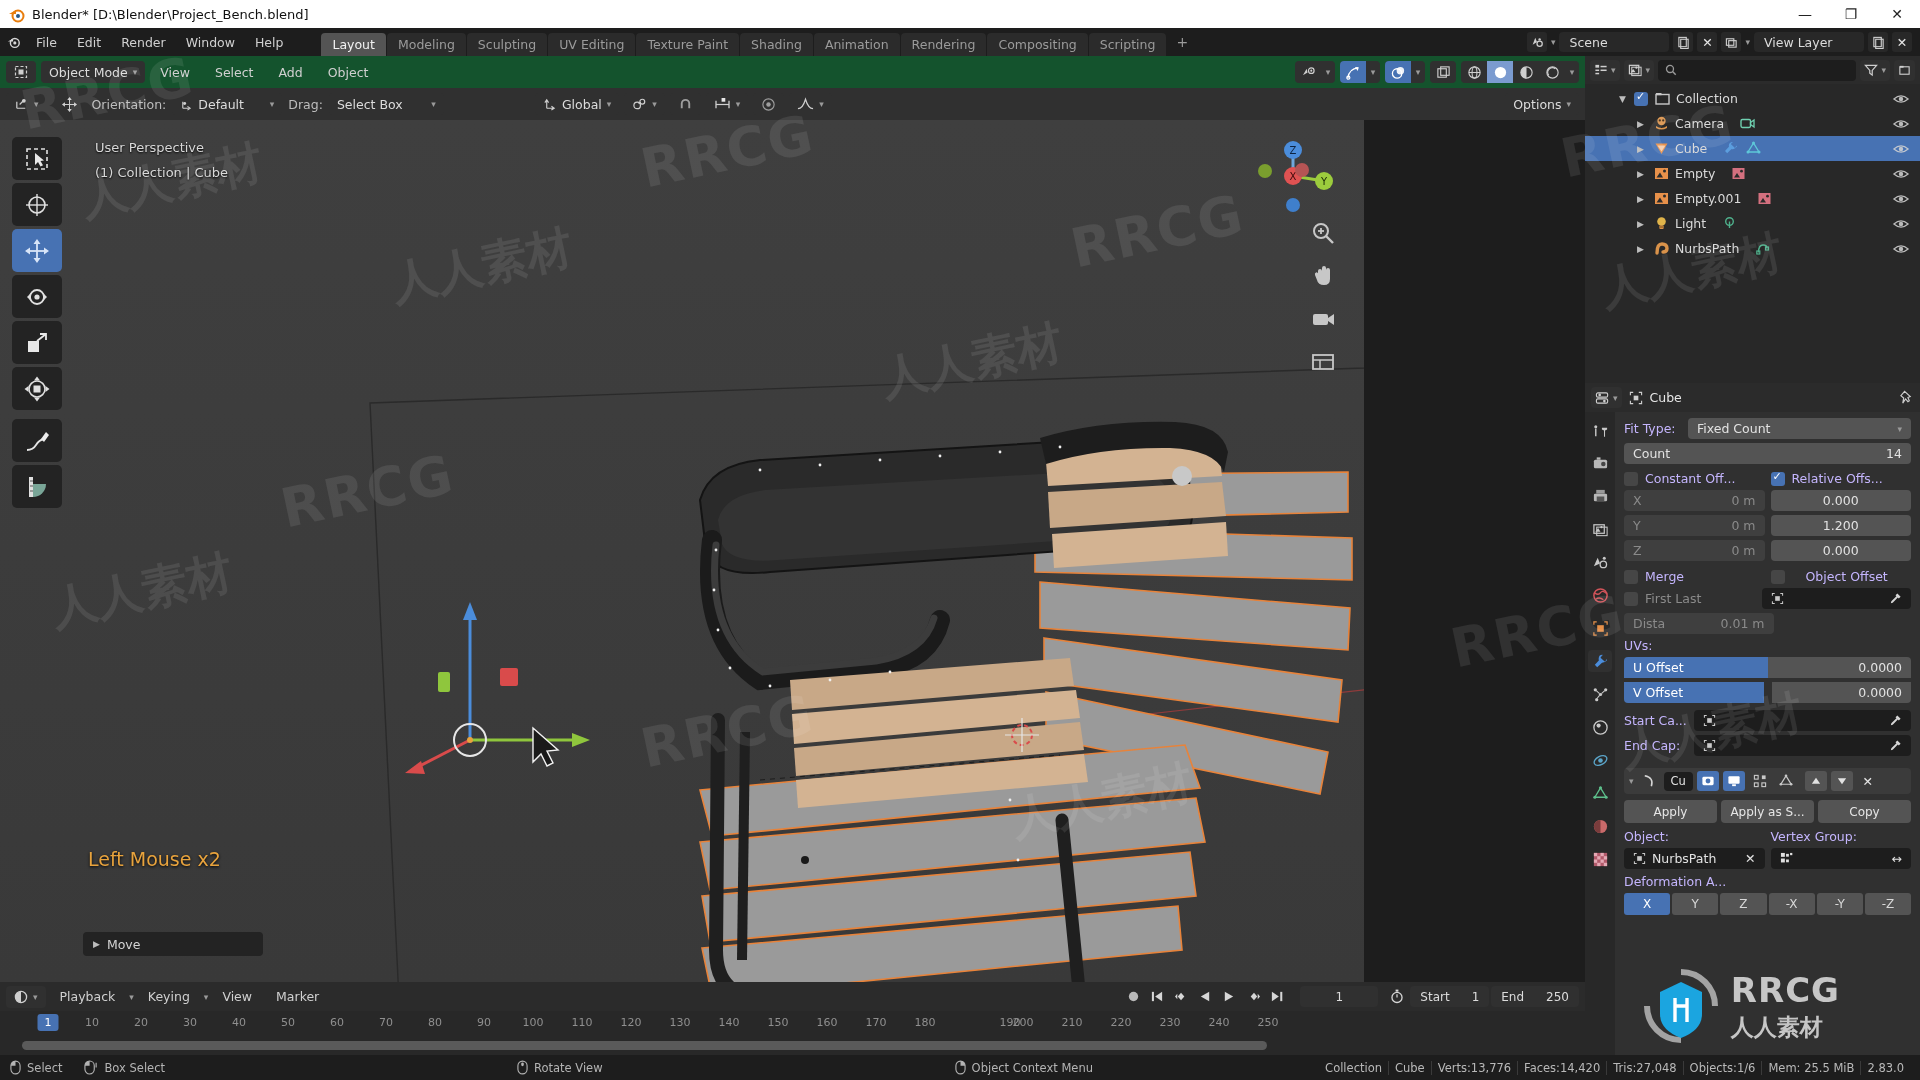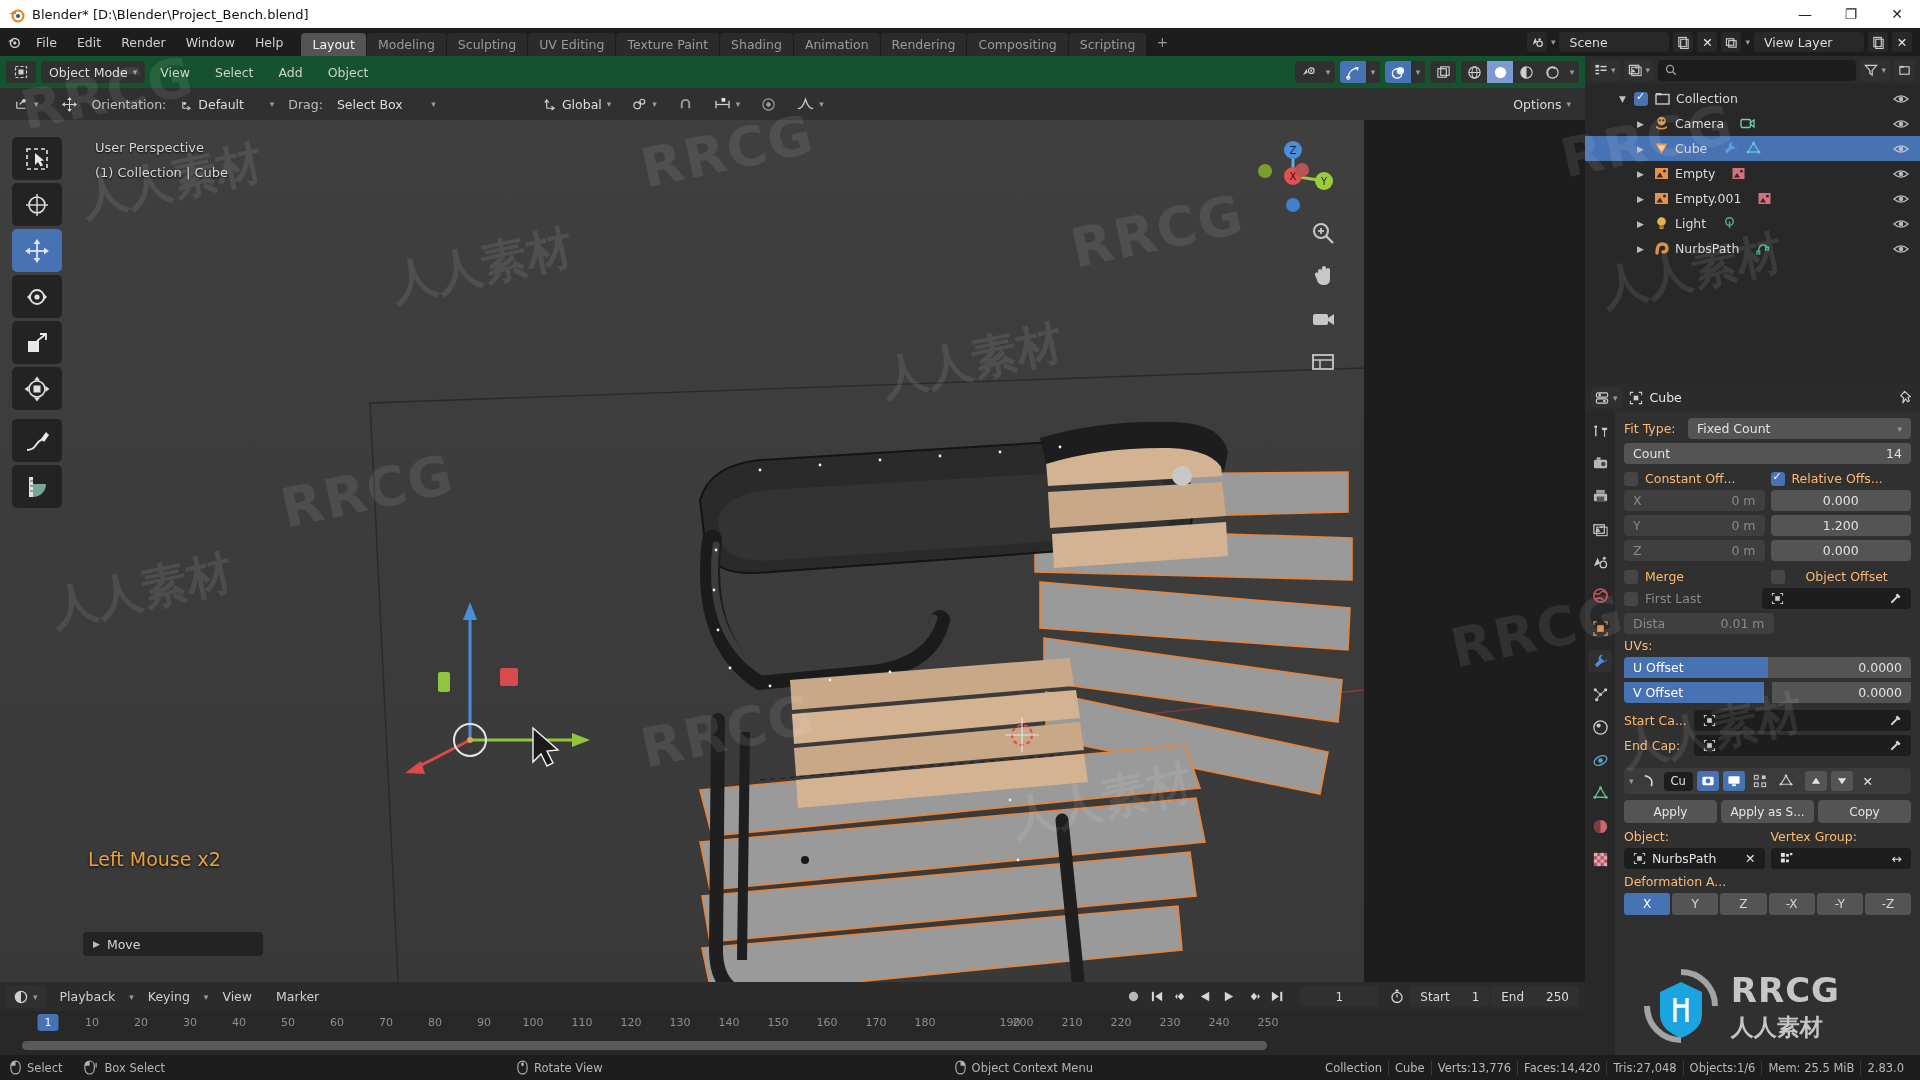--- a/index.html
+++ b/index.html
@@ -25,21 +25,21 @@
     font-size: 14px; color: #222;
   }
 
   
   .topbar {
     position: absolute; top: 28px; left: 0; width: 1920px; height: 28px;
     background: #1d1d1d; display: flex; align-items: center; font-size: 12.5px;
   }
   .topbar .b-icon { width: 26px; display: flex; justify-content: center; align-items: center; }
   .menu-item { padding: 3px 10px; border-radius: 3px; color: #d0d0d0; cursor: default; }
-  .ws-tabs { display: flex; align-items: center; margin-left: 8px; gap: 1px; }
+  .ws-tabs { display: flex; align-items: center; margin-left: 28px; gap: 1px; }
   .ws-tab {
     padding: 4px 11px 5px; font-size: 12.5px; color: #9b9b9b;
     background: #2b2b2b; border-radius: 4px 4px 0 0; position: relative; top: 3px;
   }
   .ws-tab.active { background: #545454; color: #f2f2f2; }
   .ws-plus { color: #9b9b9b; padding: 3px 9px; font-size: 14px; }
   .topbar-right { margin-left: auto; display: flex; align-items: center; gap: 4px; padding-right: 8px; }
   .scene-field, .vl-field {
     background: #282828; border-radius: 4px; height: 20px; display: flex; align-items: center;
     padding: 0 10px; font-size: 12.5px; color: #dcdcdc; min-width: 110px;
@@ -181,21 +181,21 @@
     position: absolute; left: 30px; top: 29px; right: 0; bottom: 0; padding: 6px 9px 0 9px; font-size: 12.5px;
   }
   .prow { display: flex; align-items: center; margin-bottom: 4px; gap: 6px; }
   .pfield {
     background: #545454; border-radius: 4px; height: 21px; display: flex; align-items: center;
     padding: 0 9px; color: #e2e2e2; flex: 1; justify-content: space-between;
   }
   .pfield.dark { background: #1d1d1d; }
   .pfield.dim { background: #3f3f3f; color: #8a8a8a; }
   .pfield.blue { background: #4772b3; color: #fff; justify-content: flex-start; }
-  .plabel { color: #fdba74; }
+  .plabel { color: #c4b5fd; }
   .cbox {
     width: 14px; height: 14px; border-radius: 3px; background: #545454; display: inline-block;
     flex: none; position: relative;
   }
   .cbox.checked { background: #4772b3; }
   .cbox.checked::after {
     content: "✓"; position: absolute; left: 2px; top: -2px; font-size: 11px; color: #fff;
   }
   .cbox.dim { background: #464646; }
   .btnrow { display: flex; gap: 4px; margin: 6px 0; }

